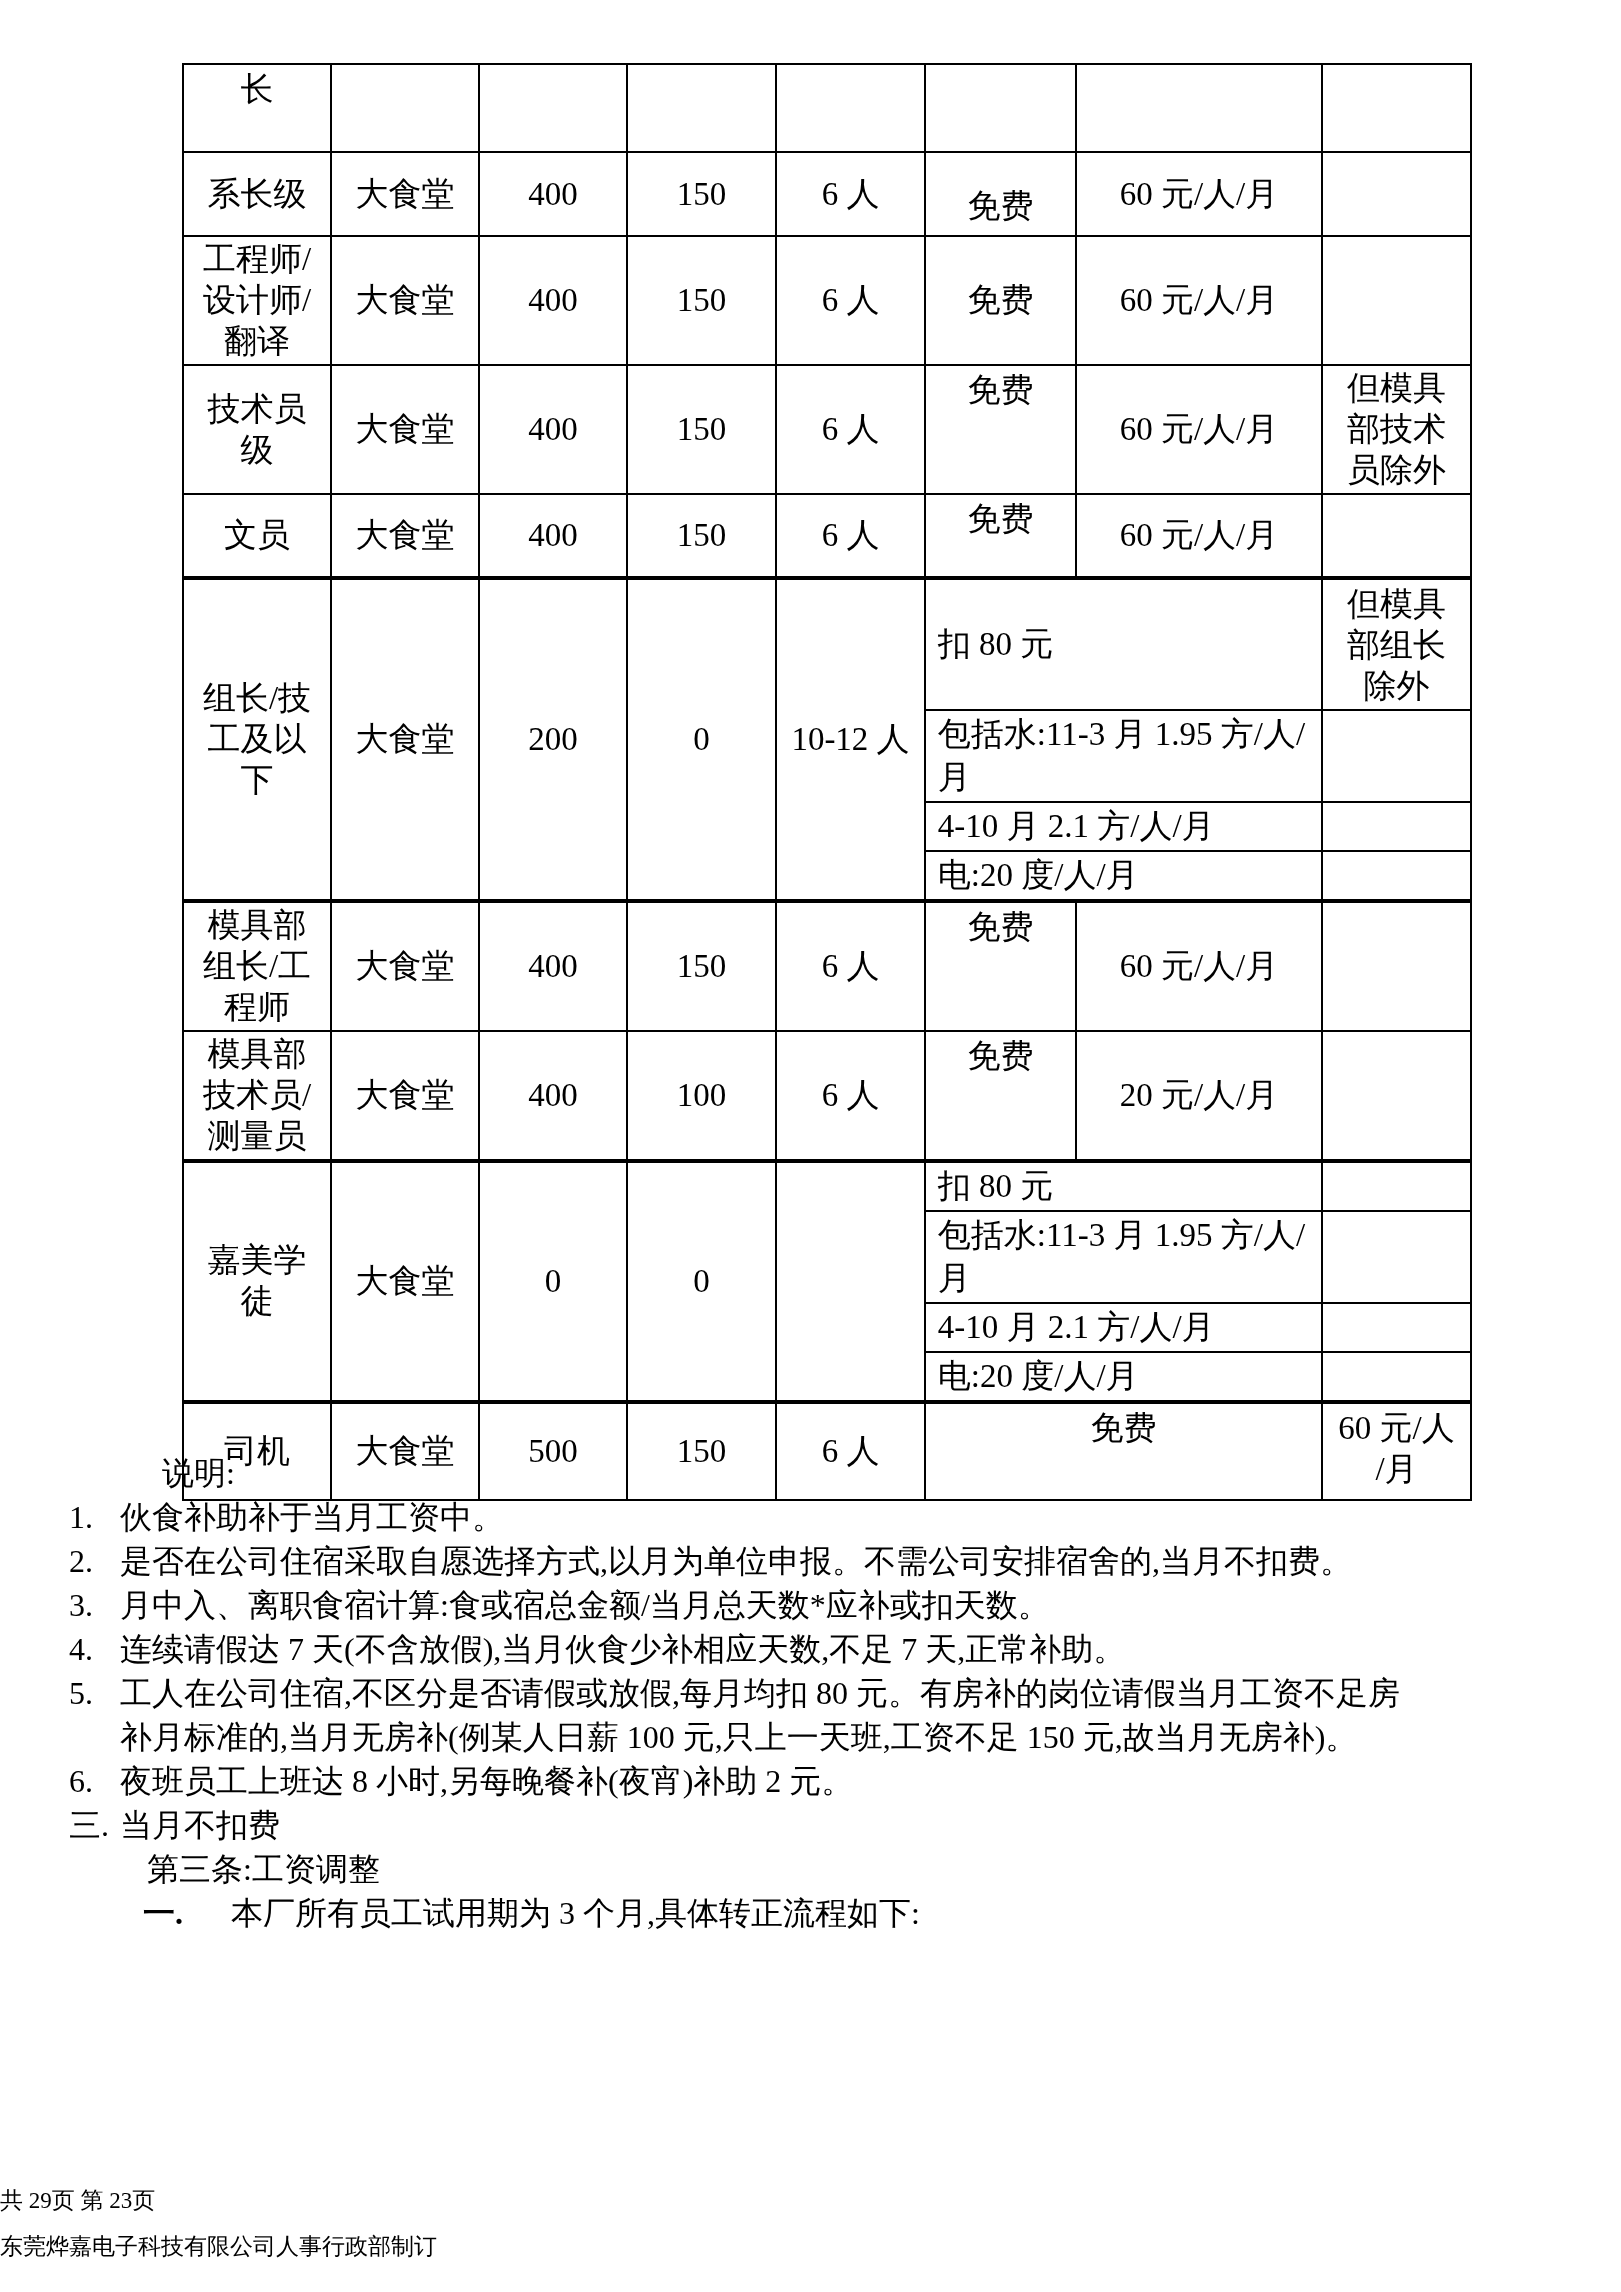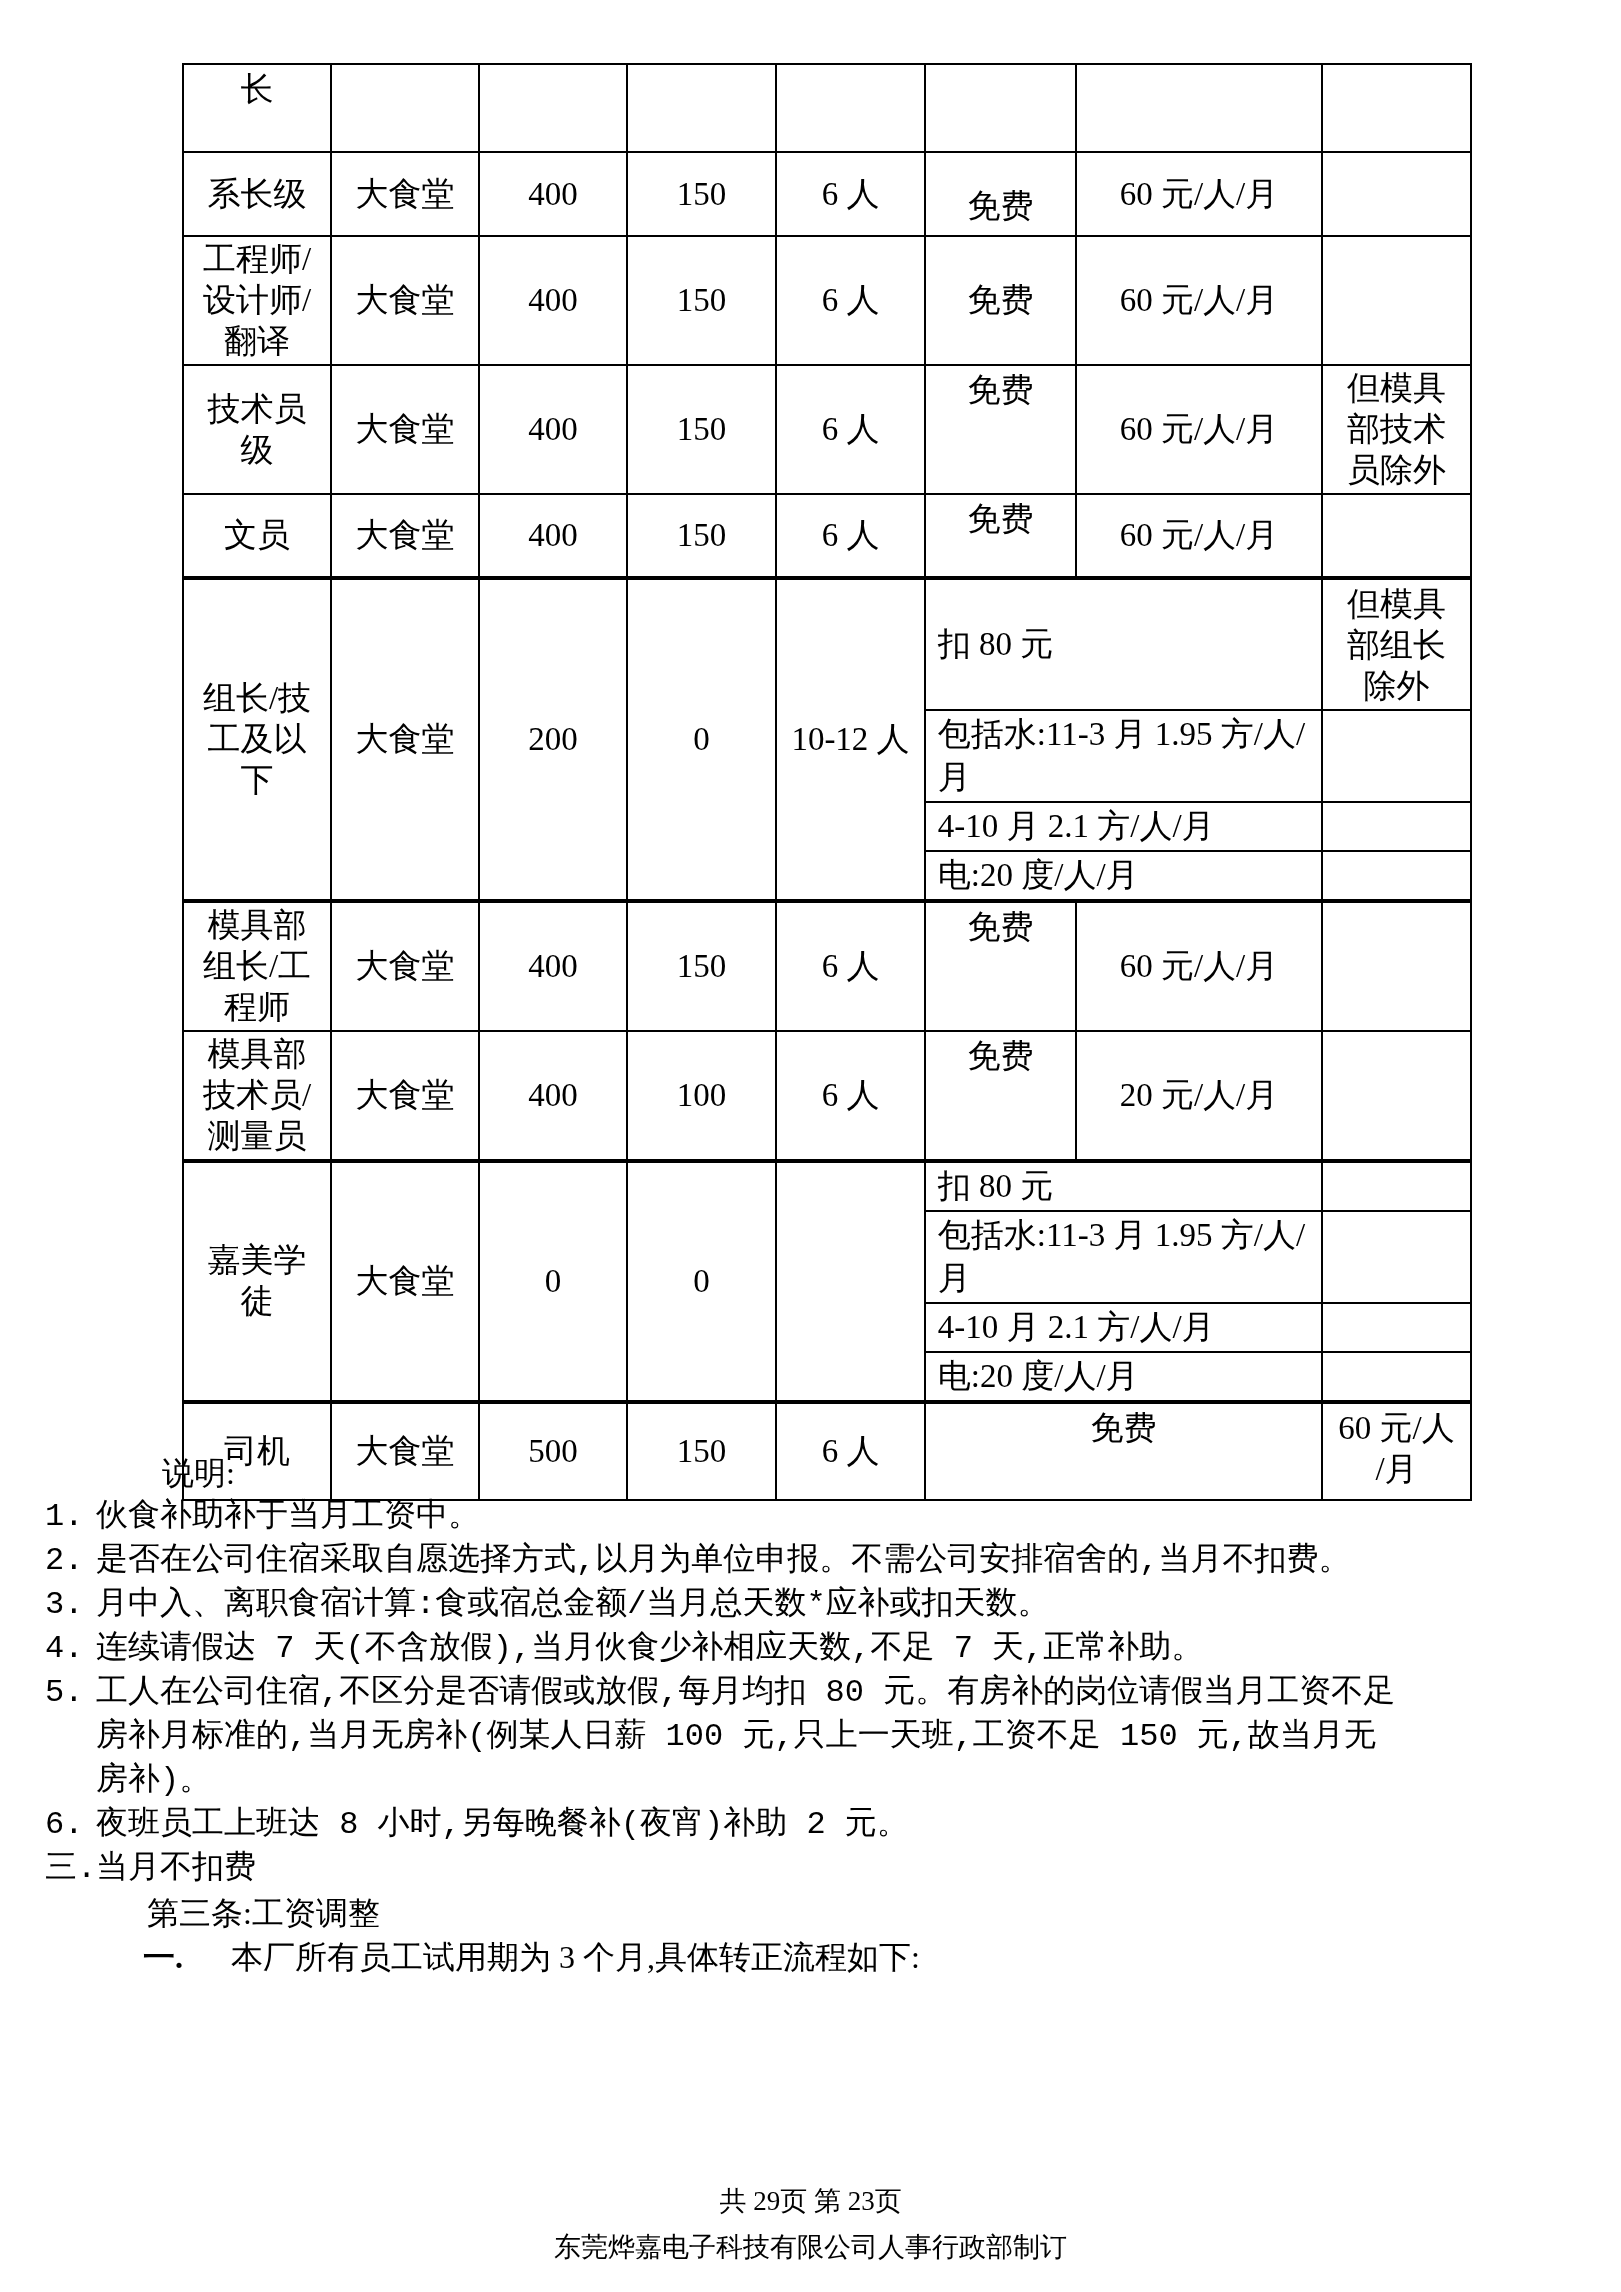--- a/index.html
+++ b/index.html
@@ -24,29 +24,29 @@
     overflow:hidden;
   }
   .grid td.sub { text-align:left; padding-left:11.8px; line-height:43px; }
   .grid tr.heavy > td { border-top-width:4.9px; }
   .grid td.va-top { vertical-align:top; padding-top:3.9px; }
   .grid td.va-bottom { vertical-align:bottom; padding-bottom:7.8px; }
 
   
   .notes { position:absolute; left:0; top:1451px; width:1621px; font-size:32px; line-height:44px; }
   .n-heading { padding-left:162px; }
-  .n-item { padding-left:96px; width:1304px;font-family:Liberation Mono, monospace; }
+  .n-item { padding-left:120px; width:1304px; }
   .n-item .num { display:inline-block; width:51px; margin-left:-51px; }
   .n-sub { padding-left:225px; }
   .n-article { padding-left:106px;margin-left:41px; }
   .n-item-wide { padding-left:231px; }
   .n-item-wide .num { display:inline-block; width:88px; margin-left:-88px; font-weight:bold; }
 
   
-  .footer { position:absolute; left:0; top:2178px; width:1621px; text-align:center; font-size:27px; line-height:46px; }
+  .footer { position:absolute; left:0; top:2178px; width:1621px; text-align:left; font-size:23px; line-height:46px; }
 </style>
 </head>
 <body>
 
 <div class="page">
 
   <table class="grid">
     <colgroup>
       <col style="width:148px">
         <col style="width:148px">

